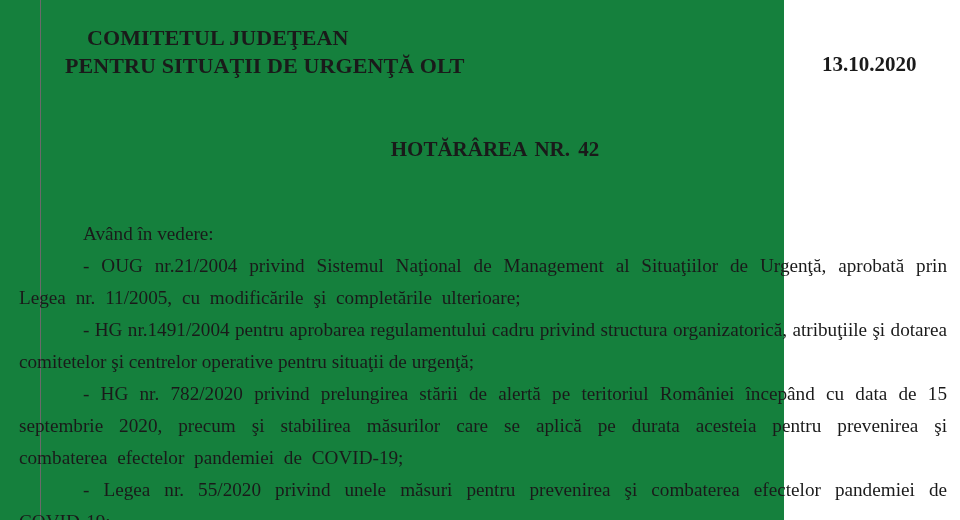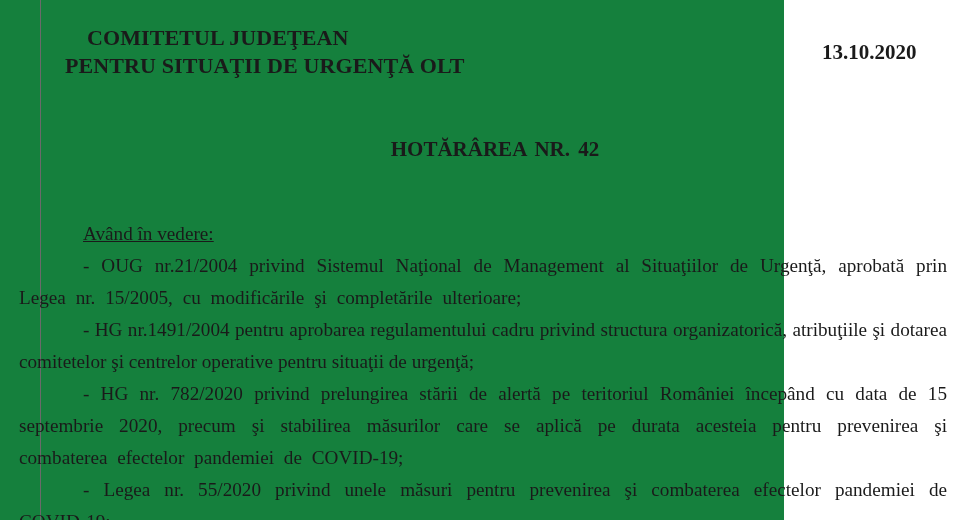--- a/index.html
+++ b/index.html
@@ -43,21 +43,21 @@
       display: block;
       padding-left: 68px;
     }
     .header-org .line2 {
       display: block;
       margin-left: 46px;
     }
     .header-date {
       position: absolute;
       left: 822px;
-      top: 38px;
+      top: 50px;
       font-weight: bold;
       font-size: 21px;
       line-height: 28px;
     }
     .doc-title {
       position: absolute;
       left: 0;
       width: 960px;
       top: 135px;
       text-align: center;
@@ -72,21 +72,20 @@
       position: absolute;
       left: 19px;
       top: 218px;
       width: 928px;
       font-size: 19.2px;
       line-height: 32px;
     }
     .intro {
       padding-left: 64px;
       display: block;
-      text-decoration: underline;
     }
     .para {
       display: block;
       text-align: justify;
       text-indent: 64px;
     }
     .para.loose {
       word-spacing: 5px;
     }
   </style>
@@ -100,18 +99,18 @@
     <span class="line1">COMITETUL JUDEŢEAN</span>
     <span class="line2">PENTRU SITUAŢII DE URGENŢĂ OLT</span>
   </div>
 
   <div class="header-date">13.10.2020</div>
 
   <div class="doc-title">HOTĂRÂREA  NR. 42</div>
 
   <div class="body-text">
     <span class="intro">Având în vedere:</span>
-    <span class="para loose">-  OUG nr.21/2004 privind Sistemul Naţional de Management al Situaţiilor de Urgenţă, aprobată prin Legea nr. 15/2005, cu modificările şi completările ulterioare;</span>
+    <span class="para loose">-  OUG nr.21/2004 privind Sistemul Naţional de Management al Situaţiilor de Urgenţă, aprobată prin Legea nr. 11/2005, cu modificările şi completările ulterioare;</span>
     <span class="para">- HG nr.1491/2004 pentru aprobarea regulamentului cadru privind structura organizatorică, atribuţiile şi dotarea comitetelor şi centrelor operative pentru situaţii de urgenţă;</span>
     <span class="para loose">- HG nr. 782/2020 privind prelungirea stării de alertă pe teritoriul României începând cu data de 15 septembrie 2020, precum şi stabilirea măsurilor care se aplică pe durata acesteia pentru prevenirea şi combaterea efectelor pandemiei de COVID-19;</span>
     <span class="para loose">- Legea nr. 55/2020 privind unele măsuri pentru prevenirea şi combaterea efectelor pandemiei de COVID-19;</span>
   </div>
 </div>
 
 </body></html>

